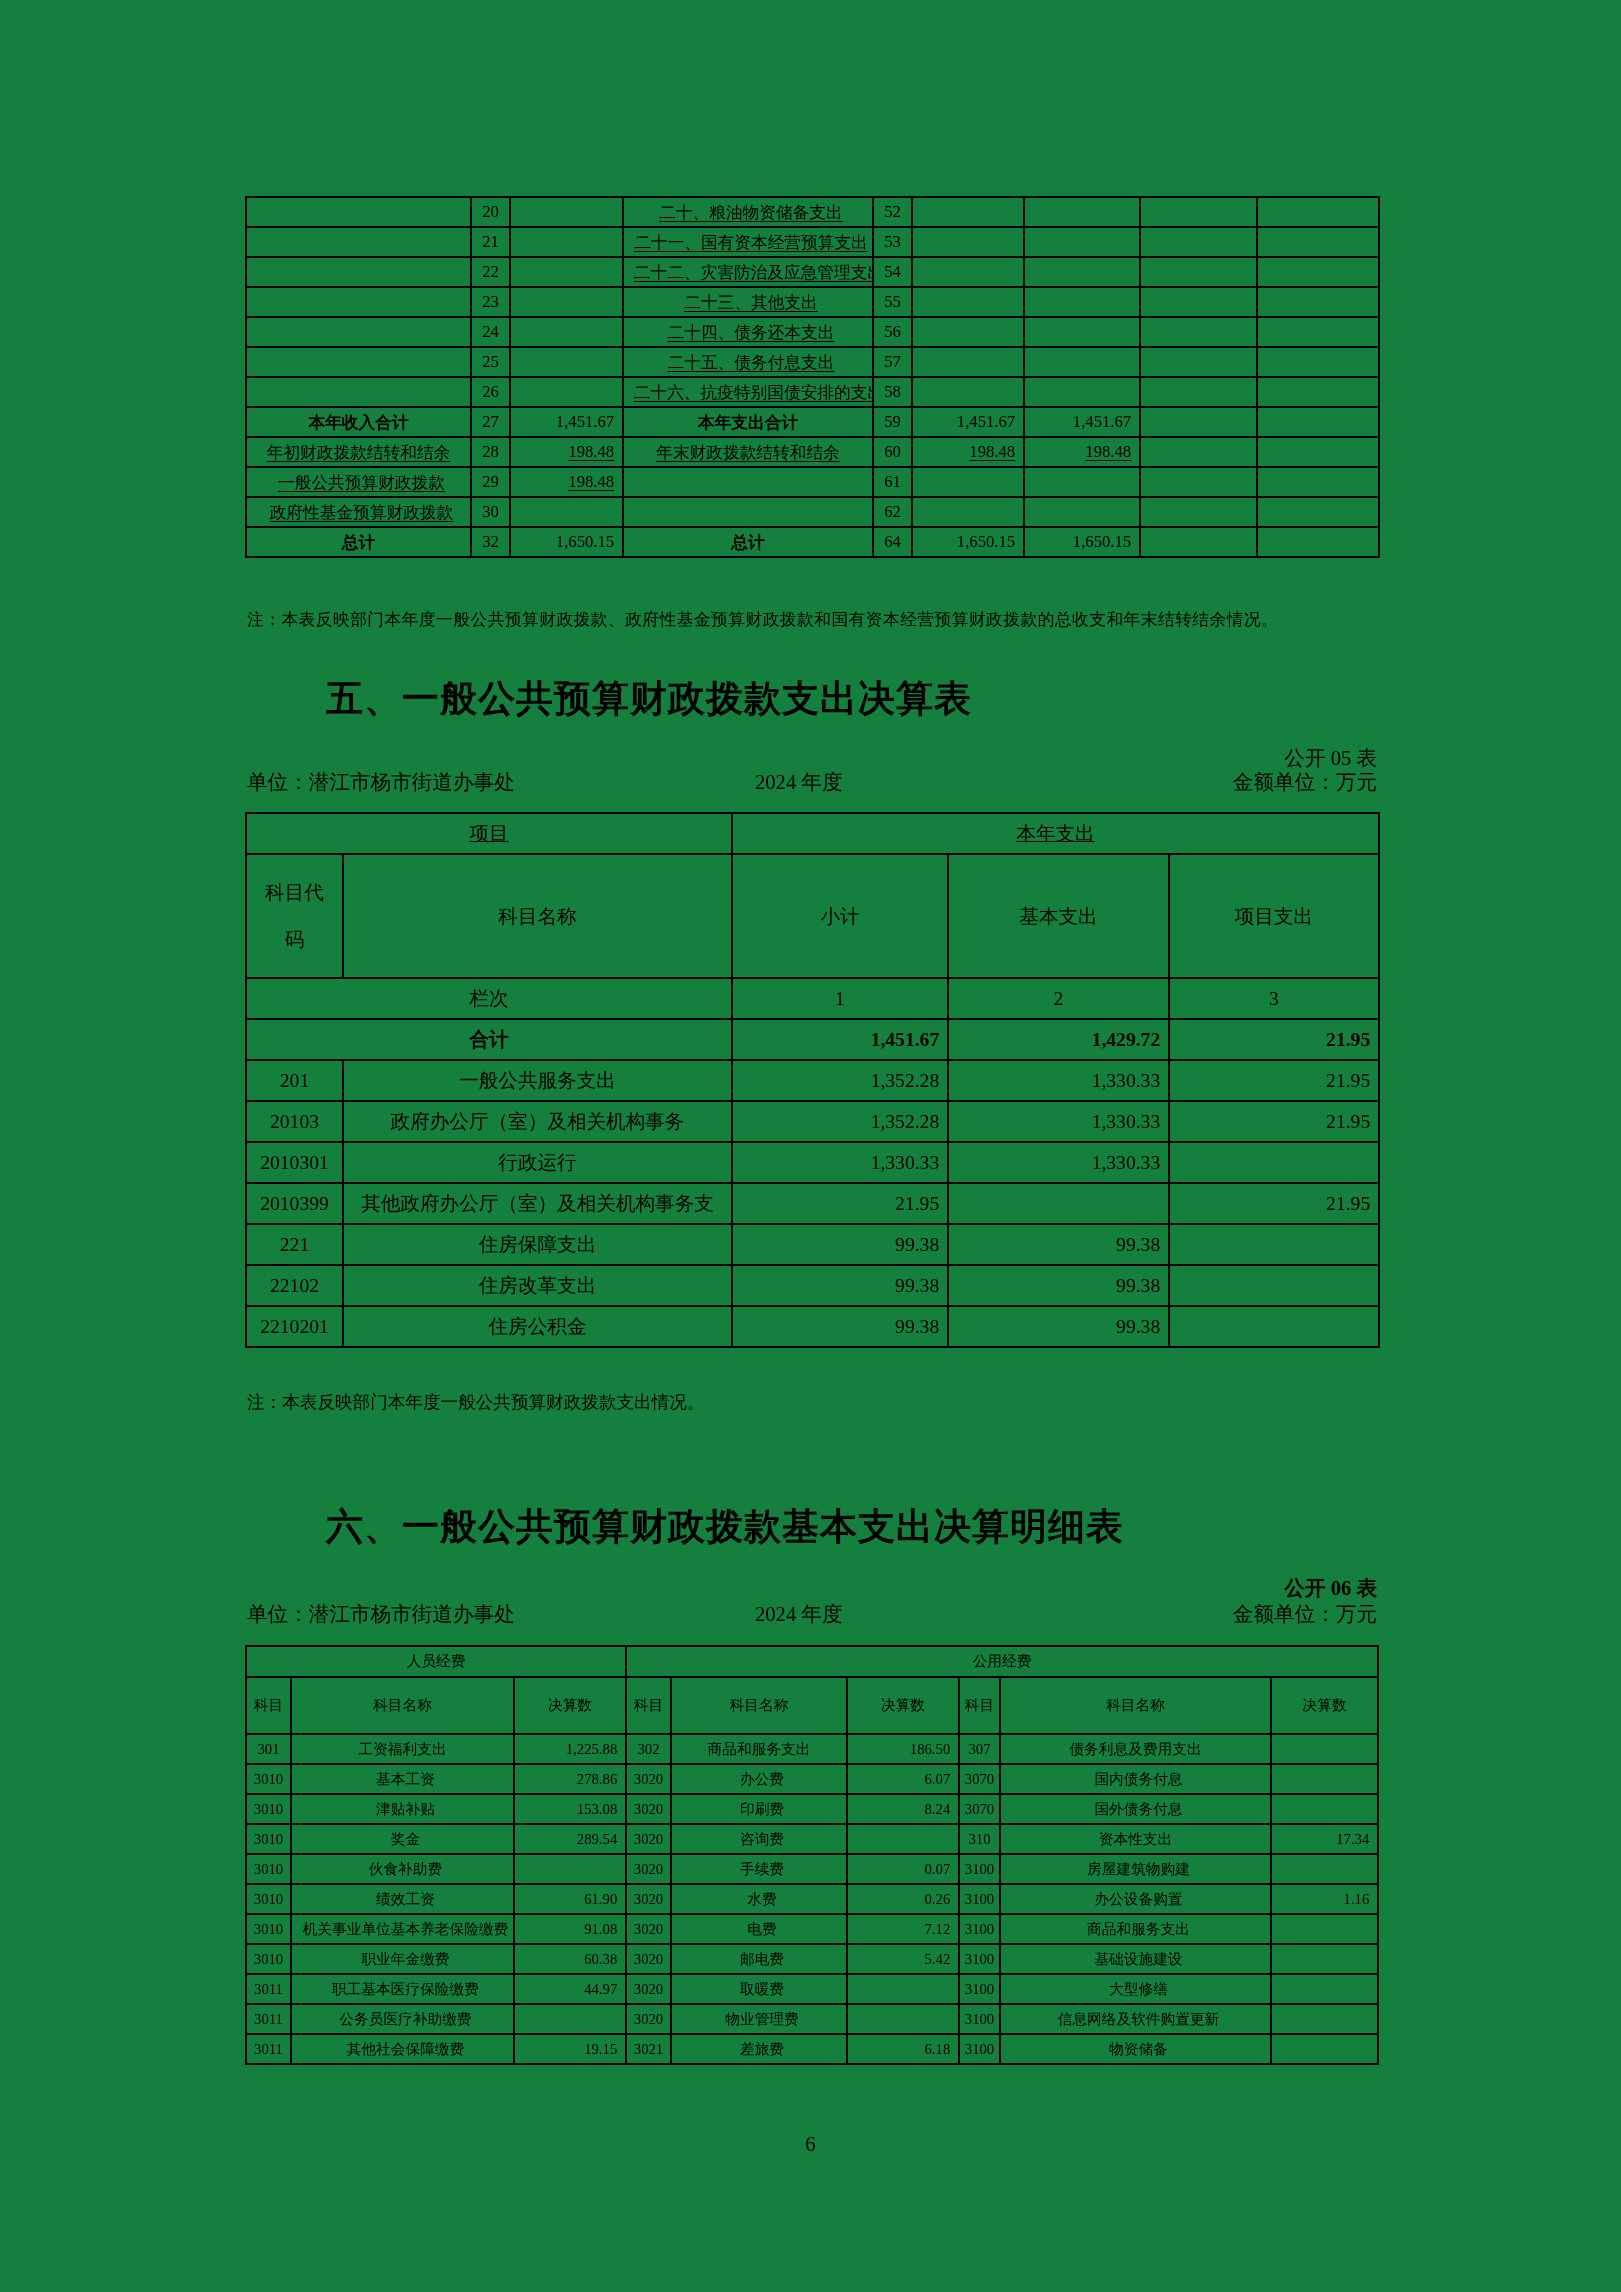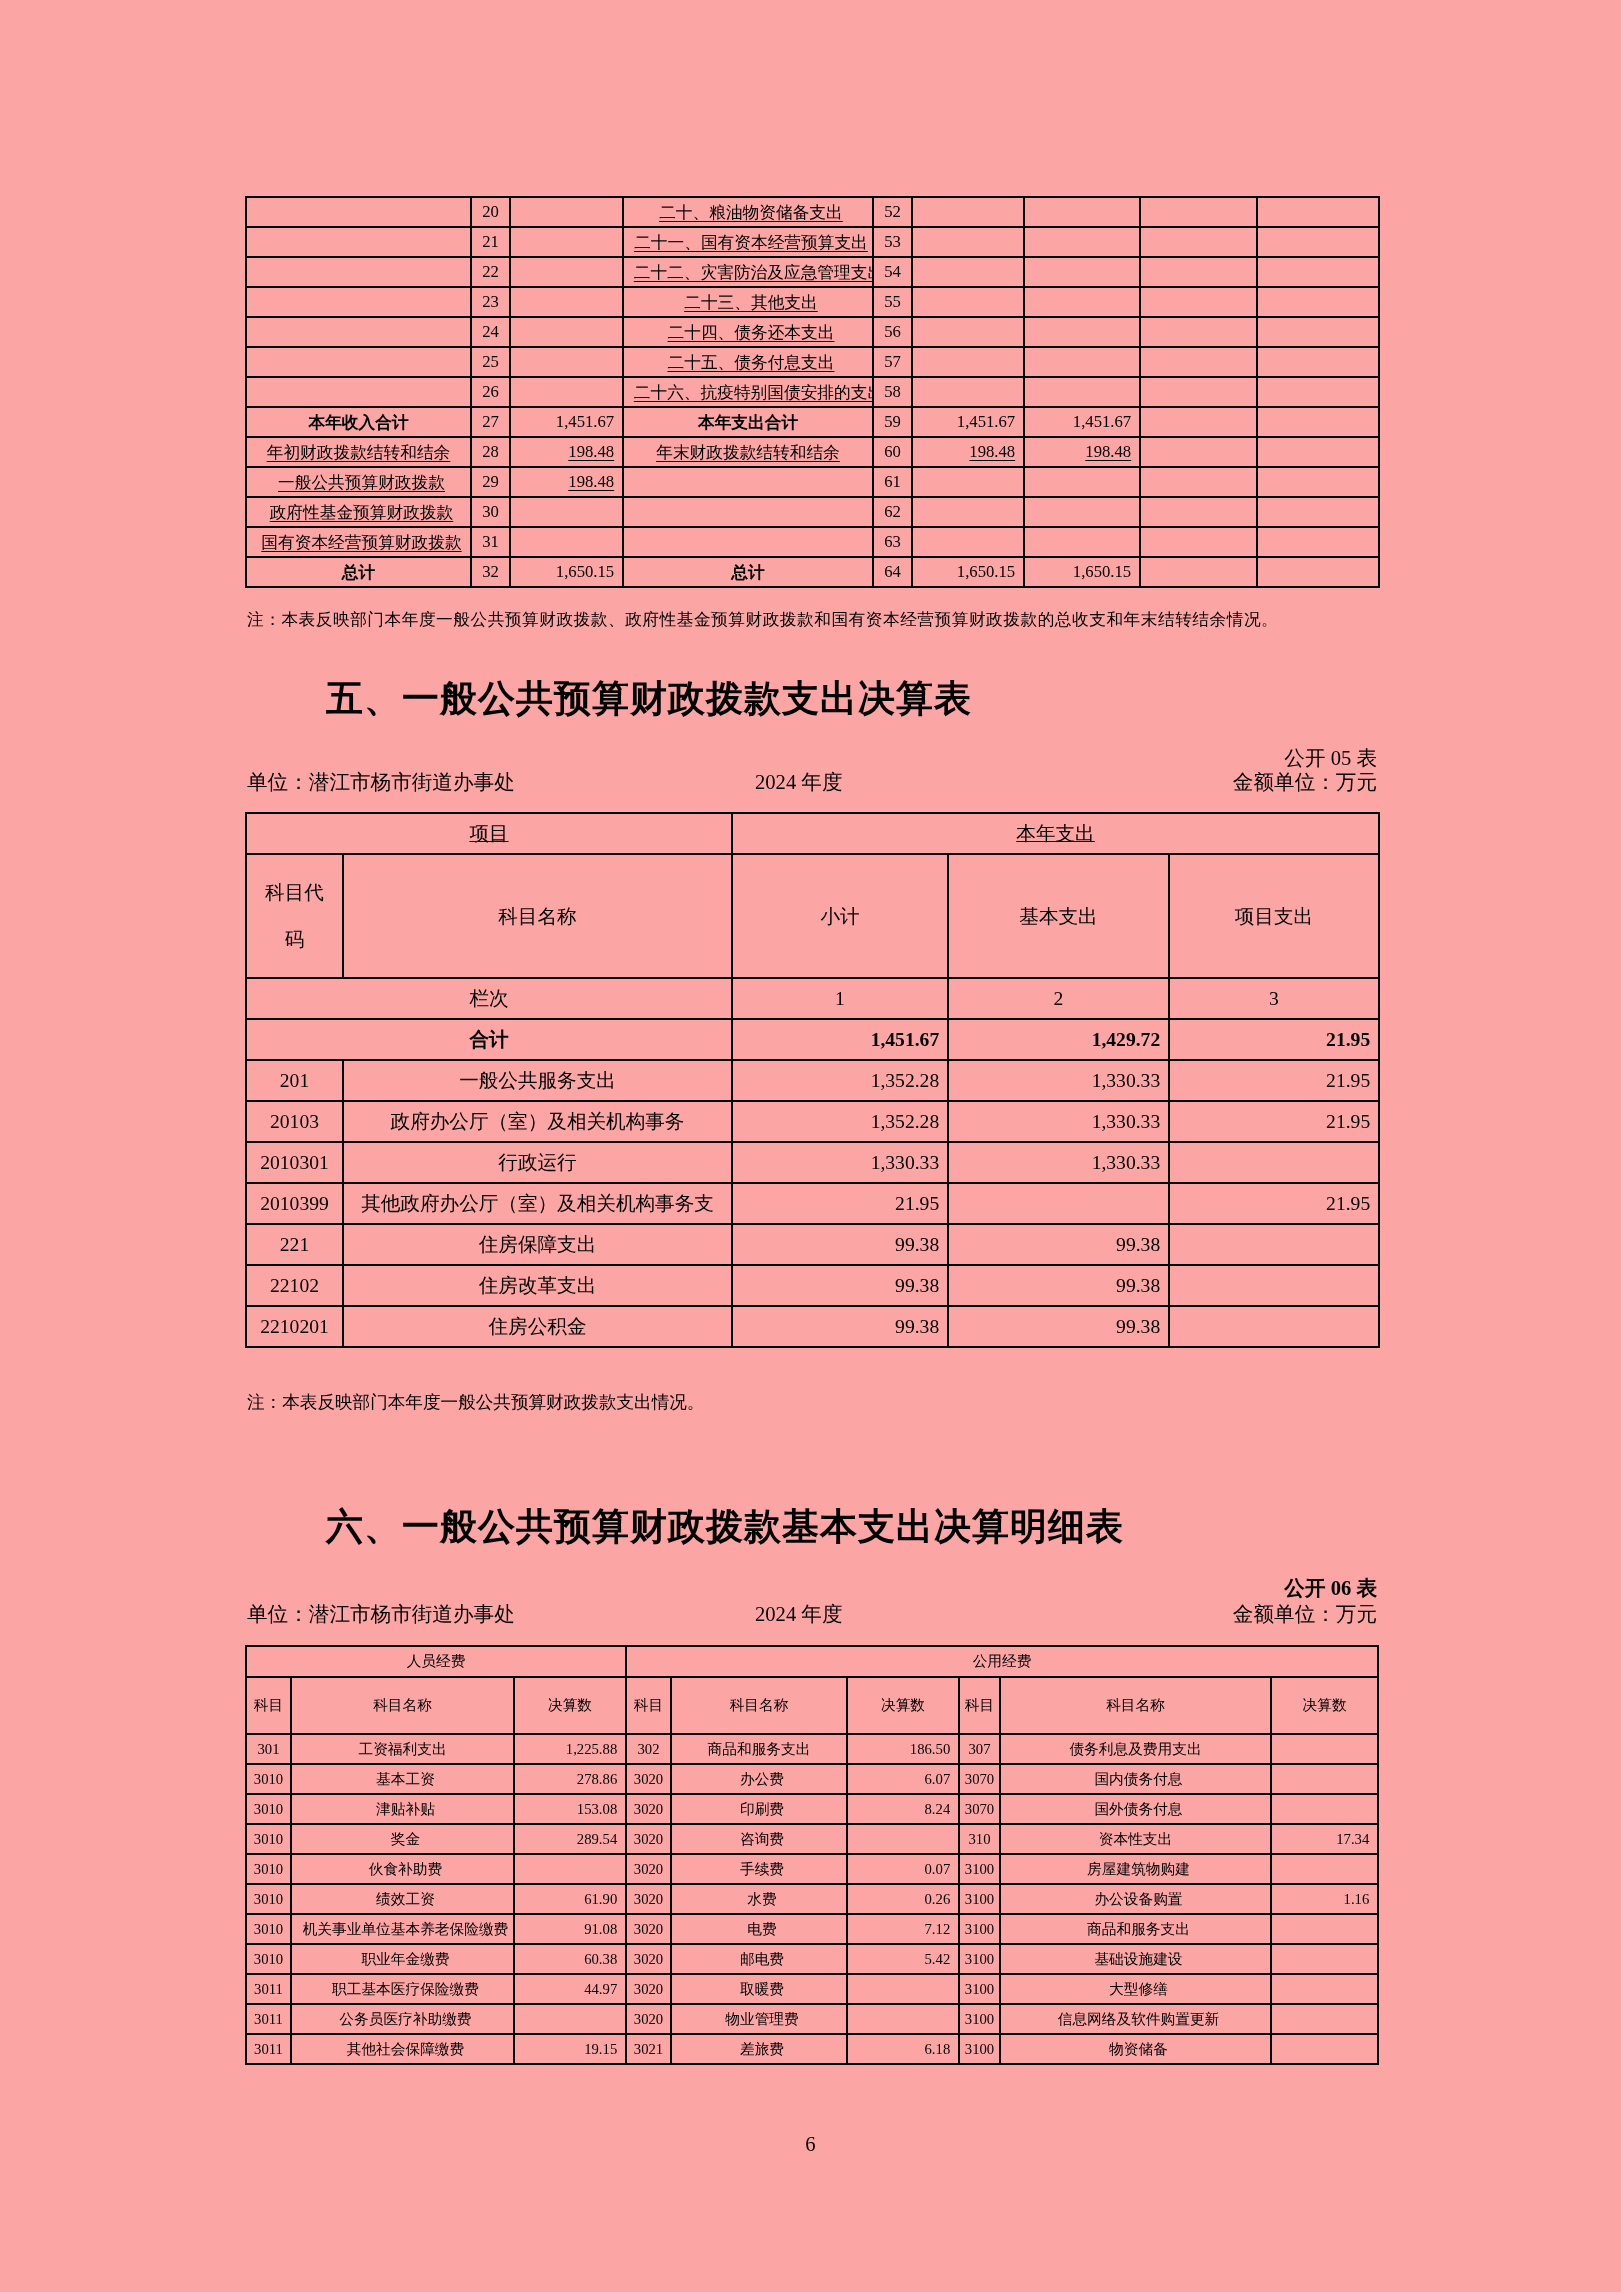--- a/index.html
+++ b/index.html
@@ -1,19 +1,19 @@
 <!DOCTYPE html>
 <html><head>
 <meta charset="utf-8">
 <style>
   html,body{margin:0;padding:0;background:#888;}
   #page{
     position:relative;
     width:1621px;height:2293px;
-    background:#fca5a5;
+    background:#15803d;
     font-family:"Liberation Serif","DejaVu Serif",serif;
     color:#000;
     overflow:hidden;
   }
   
   table{border-collapse:collapse;table-layout:fixed;width:1132px;border:2.9px solid #000;}
   td{
     border:2px solid #000;
     overflow:hidden;white-space:nowrap;
     vertical-align:middle;
@@ -203,31 +203,20 @@
           <td class="al-c">30</td>
           <td class="al-c"></td>
           <td class="al-c"></td>
           <td class="al-c">62</td>
           <td class="al-c"></td>
           <td class="al-c"></td>
           <td class="al-c"></td>
           <td class="al-c"></td>
         </tr>
         <tr>
-          <td class="al-l u ind">国有资本经营预算财政拨款</td>
-          <td class="al-c">31</td>
-          <td class="al-c"></td>
-          <td class="al-c"></td>
-          <td class="al-c">63</td>
-          <td class="al-c"></td>
-          <td class="al-c"></td>
-          <td class="al-c"></td>
-          <td class="al-c"></td>
-        </tr>
-        <tr>
           <td class="al-c b">总计</td>
           <td class="al-c">32</td>
           <td class="al-r">1,650.15</td>
           <td class="al-c b">总计</td>
           <td class="al-c">64</td>
           <td class="al-r">1,650.15</td>
           <td class="al-r">1,650.15</td>
           <td class="al-c"></td>
           <td class="al-c"></td>
         </tr>

